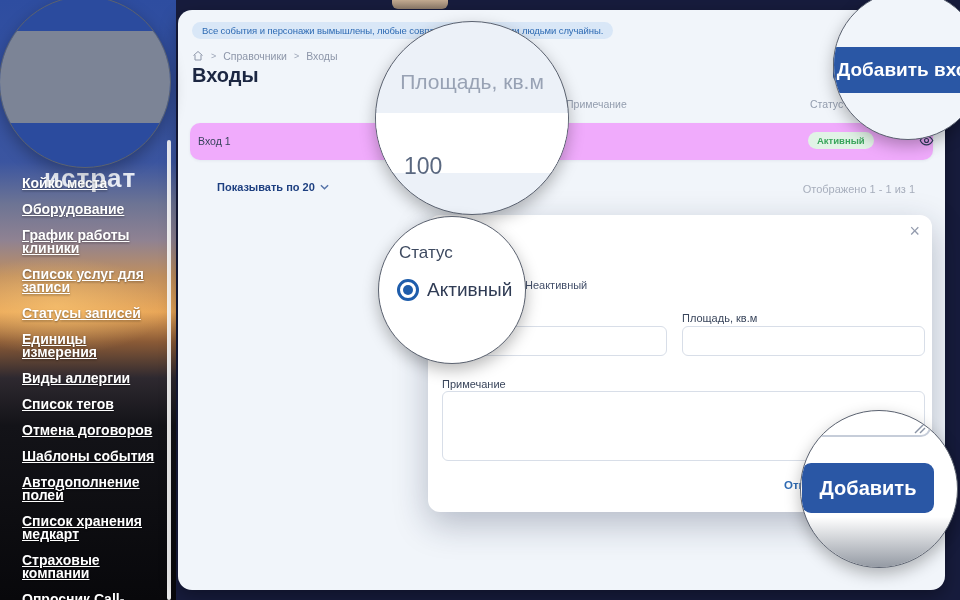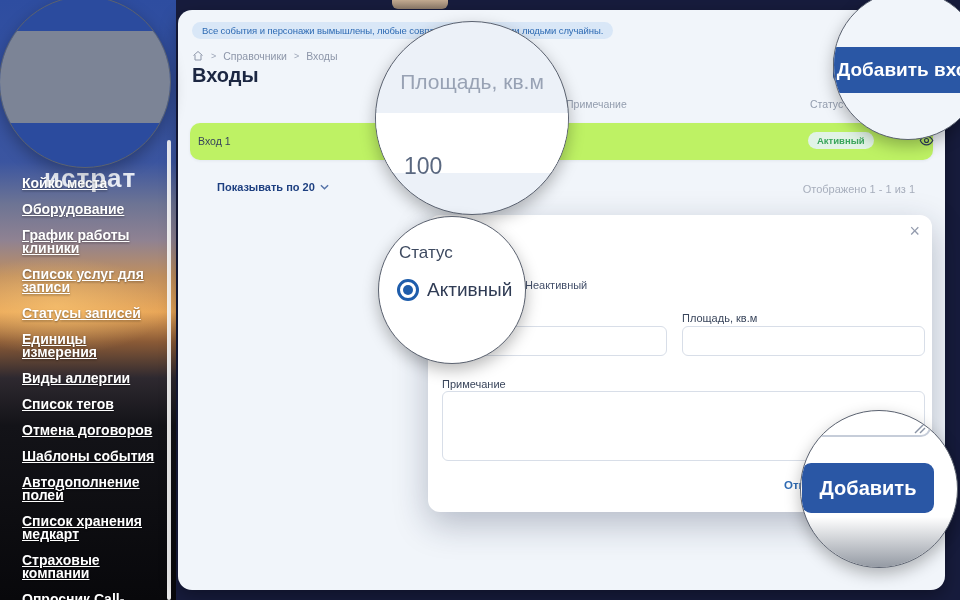--- a/index.html
+++ b/index.html
@@ -38,21 +38,21 @@
   .page-title { position:absolute; left:14px; top:54px; font-size:20px; font-weight:800; color:#1c2742; }
 
   .add-entry-btn { position:absolute; left:655px; top:44px; width:100px; height:28px;
     background:#2a57a5; color:#fff; border:none; border-radius:6px; font-size:11px;
     font-weight:700; font-family:inherit; cursor:pointer; }
 
   .thead { position:absolute; top:88px; left:0; width:100%; font-size:10.5px; color:#939dae; }
   .th { position:absolute; top:0; white-space:nowrap; }
   .th-name { left:20px;margin-top:24px; } .th-area { left:250px; } .th-note { left:388px; } .th-status { left:632px; }
 
-  .trow { position:absolute; left:12px; top:113px; width:743px; height:37px; background:#bef264;
+  .trow { position:absolute; left:12px; top:113px; width:743px; height:37px; background:#f0abfc;
     border-radius:10px; box-shadow:0 1px 3px rgba(40,60,100,.07); cursor:pointer; }
   .td-name { position:absolute; left:8px; top:12px; font-size:10.5px; color:#38445c; }
   .td-area { position:absolute; left:215px; top:12px; font-size:10.5px; color:#4c5a74; }
   .status-badge { position:absolute; left:618px; top:9px; background:#e1f3e6; color:#3aa65c;
     font-size:9.5px; font-weight:600; padding:3px 9px; border-radius:10px; }
   .eye-btn { position:absolute; left:728px; top:10px; width:18px; height:16px; cursor:pointer; }
 
   .pagination { position:absolute; top:171px; left:14px; right:14px; height:16px; }
   .page-size { position:absolute; left:0; top:0; display:flex; align-items:center; gap:5px;
     color:#1d3f80; font-size:11px; font-weight:700; cursor:pointer;margin-left:25px; }

